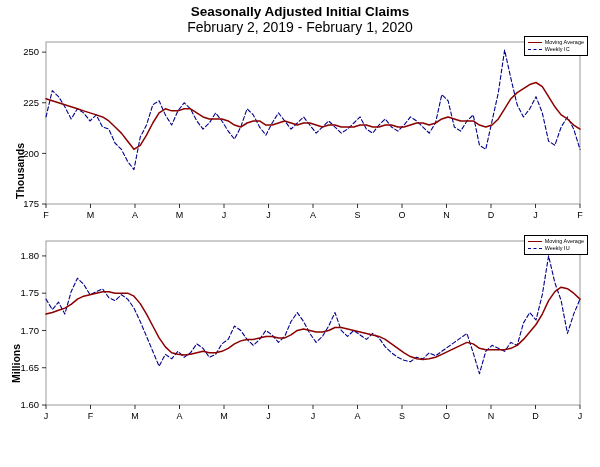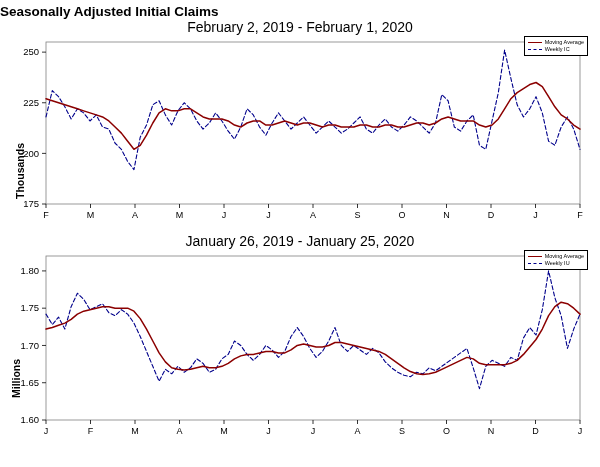--- a/index.html
+++ b/index.html
@@ -8,21 +8,21 @@
     background:#ffffff;
     font-family:"Liberation Sans", sans-serif;
     color:#000;
     overflow:hidden;
   }
   .chart-block{position:relative;width:600px;}
   #chart-top{height:233px;}
   #chart-bottom{height:234px;}
 
   .title{
-    text-align:left;
+    text-align:center;
     font-size:13.5px;
     font-weight:bold;
     letter-spacing:0px;
     margin:0;
     padding-top:4px;
     line-height:15px;
   }
   .subtitle{
     text-align:center;
     font-size:14px;
@@ -110,21 +110,20 @@
         </div>
         <div class="legend-row">
           <span class="legend-swatch dashed" style="border-top-color: rgb(0, 0, 139);"></span>
           <span>Weekly IC</span>
         </div>
       </div>
   </div>
 </div>
 
 <div class="chart-block" id="chart-bottom">
-  <div class="subtitle">January 26, 2019 - January 25, 2020</div>
   <div class="plot-wrap">
     <div class="ylabel" style="left:10px;top:150px;">Millions</div>
     <svg id="svg-bottom" width="600" height="196">
         <rect x="46" y="8" width="534" height="164" fill="none" stroke="#808080" stroke-width="0.8"></rect>
         <line x1="42" y1="172" x2="46" y2="172" stroke="#000" stroke-width="0.8"></line>
         <text x="39" y="175.2" text-anchor="end" font-size="9.5" font-family="Liberation Sans, sans-serif" fill="#000">1.60</text>
         <line x1="42" y1="134.72727272727286" x2="46" y2="134.72727272727286" stroke="#000" stroke-width="0.8"></line>
         <text x="39" y="137.92727272727285" text-anchor="end" font-size="9.5" font-family="Liberation Sans, sans-serif" fill="#000">1.65</text>
         <line x1="42" y1="97.45454545454555" x2="46" y2="97.45454545454555" stroke="#000" stroke-width="0.8"></line>
         <text x="39" y="100.65454545454556" text-anchor="end" font-size="9.5" font-family="Liberation Sans, sans-serif" fill="#000">1.70</text>

